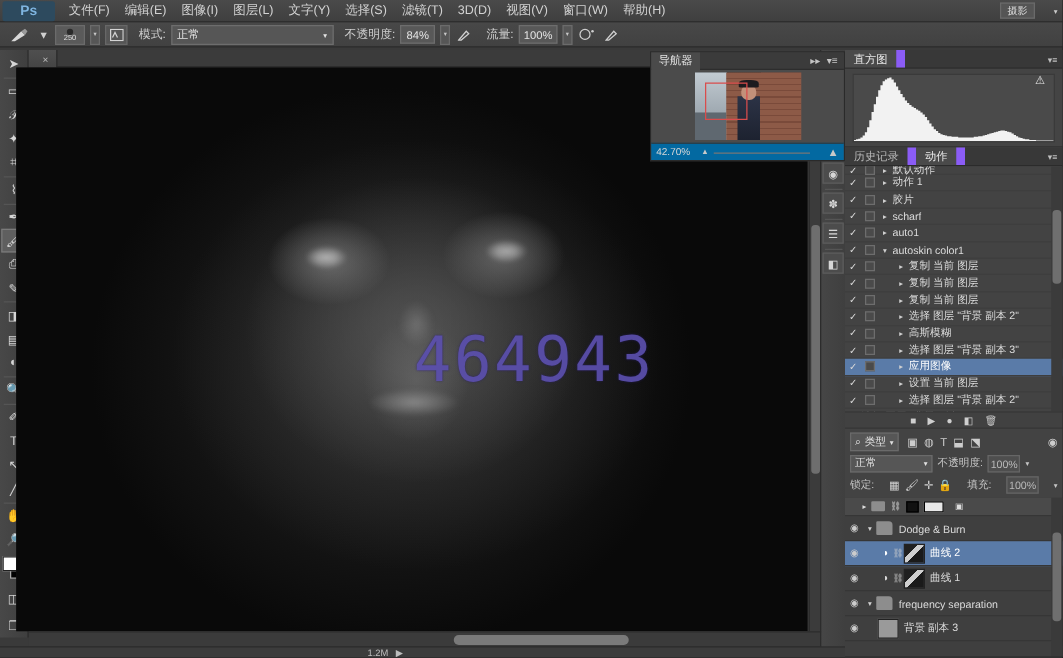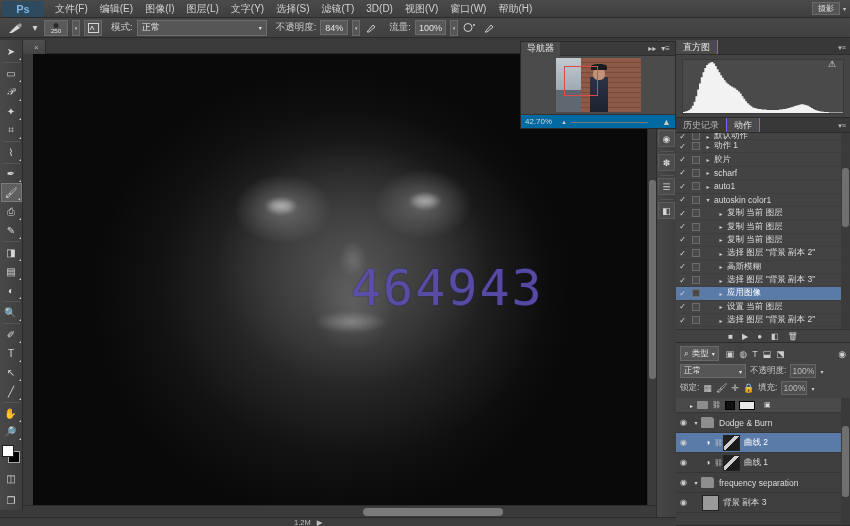--- a/index.html
+++ b/index.html
@@ -81,21 +81,21 @@
   }
   .doctab {
     display:inline-flex; align-items:center; height:14px; padding:0 6px;
     background:linear-gradient(#4f4f4f,#454545); border-right:1px solid #2b2b2b;
     font-size:8.5px; color:#d5d5d5; white-space:nowrap;
   }
   .doctab .x { margin-left:5px; font-size:8px; color:#bbb; }
 
   
   .canvas-area {
-    position:absolute; left:33px; top:54px; width:633px; height:451px;
+    position:absolute; left:13px; top:54px; width:633px; height:451px;
     background:#1a1a1a; overflow:hidden;
   }
   .canvas-img {
     position:absolute; left:0; top:0; width:633px; height:451px;
     background:
       radial-gradient(ellipse 70px 50px at 250px 155px, rgba(150,150,150,.55), rgba(0,0,0,0) 70%),
       radial-gradient(ellipse 70px 50px at 390px 150px, rgba(150,150,150,.5), rgba(0,0,0,0) 70%),
       radial-gradient(ellipse 60px 70px at 320px 250px, rgba(120,120,120,.45), rgba(0,0,0,0) 70%),
       radial-gradient(ellipse 190px 170px at 320px 210px, rgba(105,105,105,.55), rgba(0,0,0,0) 72%),
       radial-gradient(ellipse 260px 230px at 320px 230px, rgba(70,70,70,.6), rgba(0,0,0,0) 75%),
@@ -149,21 +149,21 @@
 
   
   .panels { position:absolute; left:676px; top:40px; width:174px; height:486px; background:#3a3a3a; }
   .panel { background:#444; border-bottom:1px solid #2b2b2b; }
   .panel-tabs {
     display:flex; align-items:stretch; height:15px; background:#383838;
     border-bottom:1px solid #2b2b2b; position:relative;
   }
   .ptab {
     padding:0 7px; font-size:9px; color:#b8b8b8; display:flex; align-items:center;
-    background:#3b3b3b; border-right:1px solid #8b5cf6;
+    background:#3b3b3b; border-right:7px solid #8b5cf6;
   }
   .ptab.active { background:#4a4a4a; color:#e8e8e8; }
   .pmenu { position:absolute; right:3px; top:3px; width:10px; height:9px; display:flex; align-items:center; justify-content:center; font-size:7px; color:#bfbfbf; }
 
   
   .navigator { position:absolute; left:520px; top:41px; width:156px; height:88px;
                background:#444; border:1px solid #2a2a2a; z-index:20; }
   .nav-head { height:14px; background:#3b3b3b; display:flex; align-items:center; border-bottom:1px solid #2d2d2d; }
   .nav-head .t { font-size:9px; padding:0 6px; background:#4a4a4a; height:14px; display:flex; align-items:center; color:#e2e2e2;}
   .nav-head .spacer { flex:1; }
@@ -210,21 +210,21 @@
 
   
   .lay-ctrl { background:#434343; padding:2px 4px; }
   .lay-row1 { display:flex; align-items:center; gap:3px; height:17px; }
   .lay-kind { display:flex; align-items:center; height:15px; background:#565656; border:1px solid #6a6a6a; padding:0 3px; font-size:8.5px; color:#e0e0e0; gap:3px; }
   .lay-filtericons { display:flex; align-items:center; gap:5px; margin-left:4px; font-size:9px; color:#cdcdcd; }
   .lay-row2 { display:flex; align-items:center; height:16px; gap:4px; margin-top:1px; }
   .mode-sel { width:66px; height:14px; background:#565656; border:1px solid #6a6a6a; font-size:8.5px; color:#e2e2e2; display:flex; align-items:center; justify-content:space-between; padding:0 3px; }
   .lab { font-size:8.5px; color:#c6c6c6; white-space:nowrap; }
   .val { width:26px; height:14px; background:#4e4e4e; border:1px solid #666; font-size:8.5px; color:#b9b9b9; display:flex; align-items:center; justify-content:center; }
-  .lay-row3 { display:flex; align-items:center; height:16px; gap:4px; margin-top:1px; }
+  .lay-row3 { display:flex; align-items:center; height:16px; gap:4px; margin-top:1px;justify-content:space-between; }
   .lockicons { display:flex; align-items:center; gap:4px; font-size:9px; color:#cdcdcd; }
 
   .lay-list { background:#3f3f3f; position:relative; height:127px; overflow:hidden; }
   .lay-item { display:flex; align-items:center; height:20px; border-bottom:1px solid #363636; font-size:8.5px; color:#dcdcdc; }
   .lay-item.sel { background:#5a7ba8; color:#fff; }
   .eye { width:15px; text-align:center; font-size:8px; color:#ccc; }
   .lay-thumb { width:17px; height:16px; border:1px solid #222; margin-right:4px; flex:none; }
   .grp-icon { width:13px; height:11px; background:#8d8d8d; border-radius:1px 3px 1px 1px; margin-right:5px; flex:none; }
   .twg { width:10px; text-align:center; font-size:6px; color:#d2d2d2; }
   .mask-link { width:9px; text-align:center; font-size:7px; color:#cfcfcf; }
@@ -247,21 +247,21 @@
         <div class="menuitem">图层(L)</div>
         <div class="menuitem">文字(Y)</div>
         <div class="menuitem">选择(S)</div>
         <div class="menuitem">滤镜(T)</div>
         <div class="menuitem">3D(D)</div>
         <div class="menuitem">视图(V)</div>
         <div class="menuitem">窗口(W)</div>
         <div class="menuitem">帮助(H)</div>
       </div>
     <div style="flex:1"></div>
-    <div style="display:flex;align-items:center;gap:3px;padding-right:4px;">
+    <div style="display:flex;align-items:center;gap:15px;padding-right:4px;">
       <div style="height:13px;background:#555;border:1px solid #6a6a6a;font-size:8px;display:flex;align-items:center;padding:0 5px;color:#ddd;">摄影</div>
       <div style="font-size:6px;color:#ccc;">▾</div>
     </div>
   </div>
 
   <div class="optionsbar">
     <div class="ob-brush">
       <svg width="16" height="12" viewBox="0 0 16 12">
           <path d="M1 11 L9 3 L12 6 L4 11 Z" fill="#d8d8d8"></path>
           <path d="M9 3 L12 1 L14 3 L12 6 Z" fill="#9a9a9a"></path>

